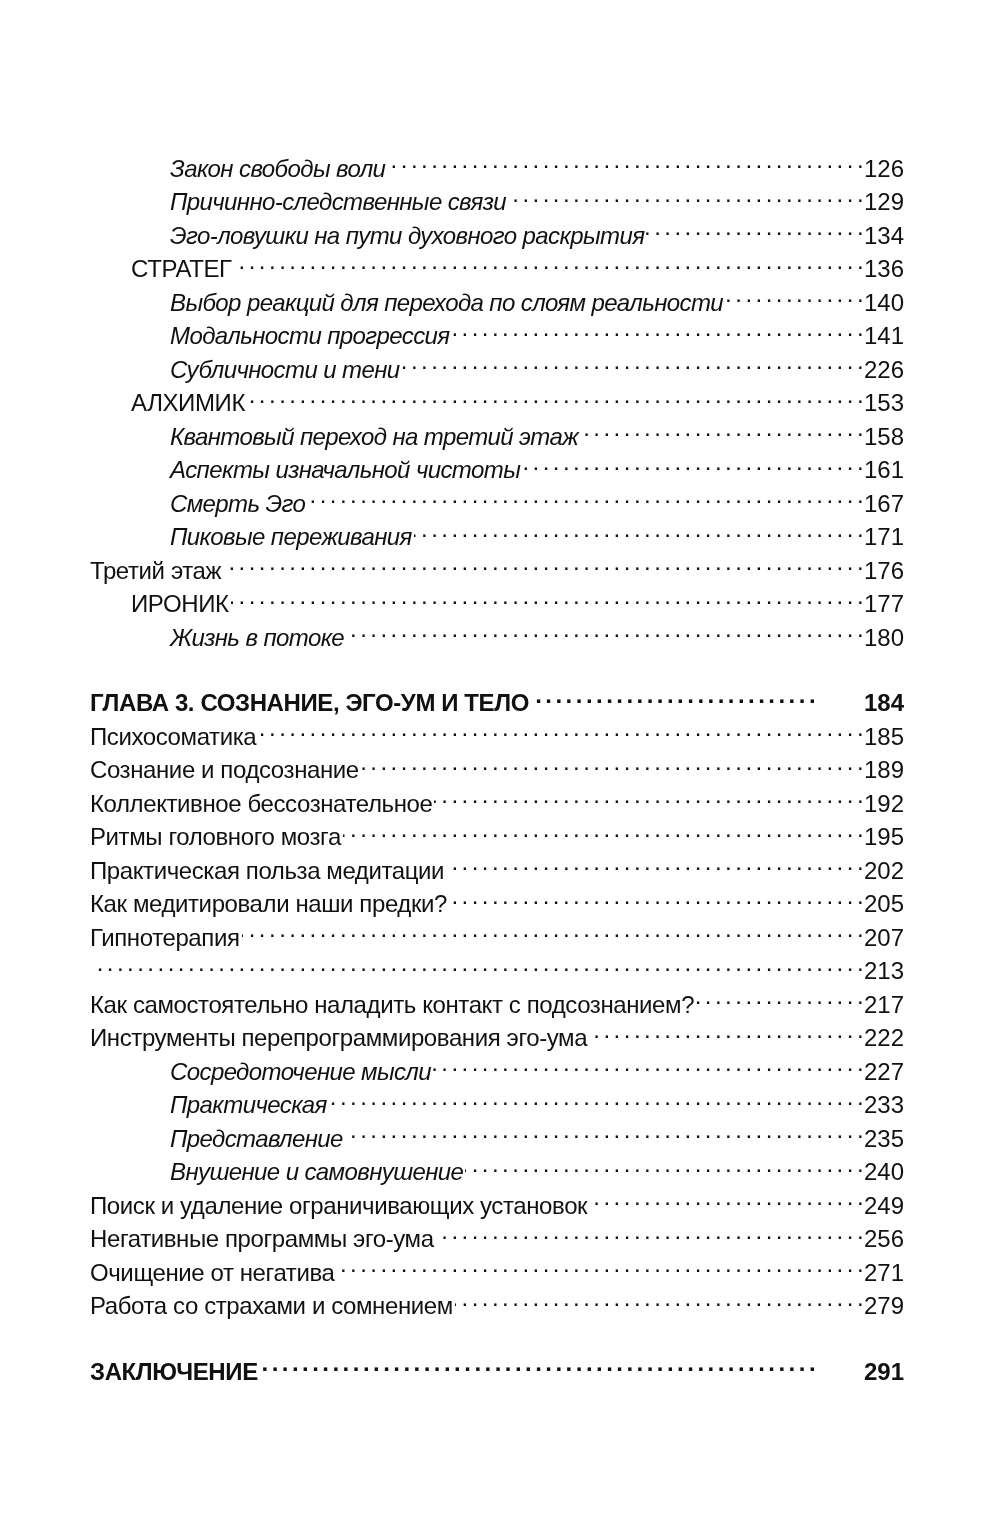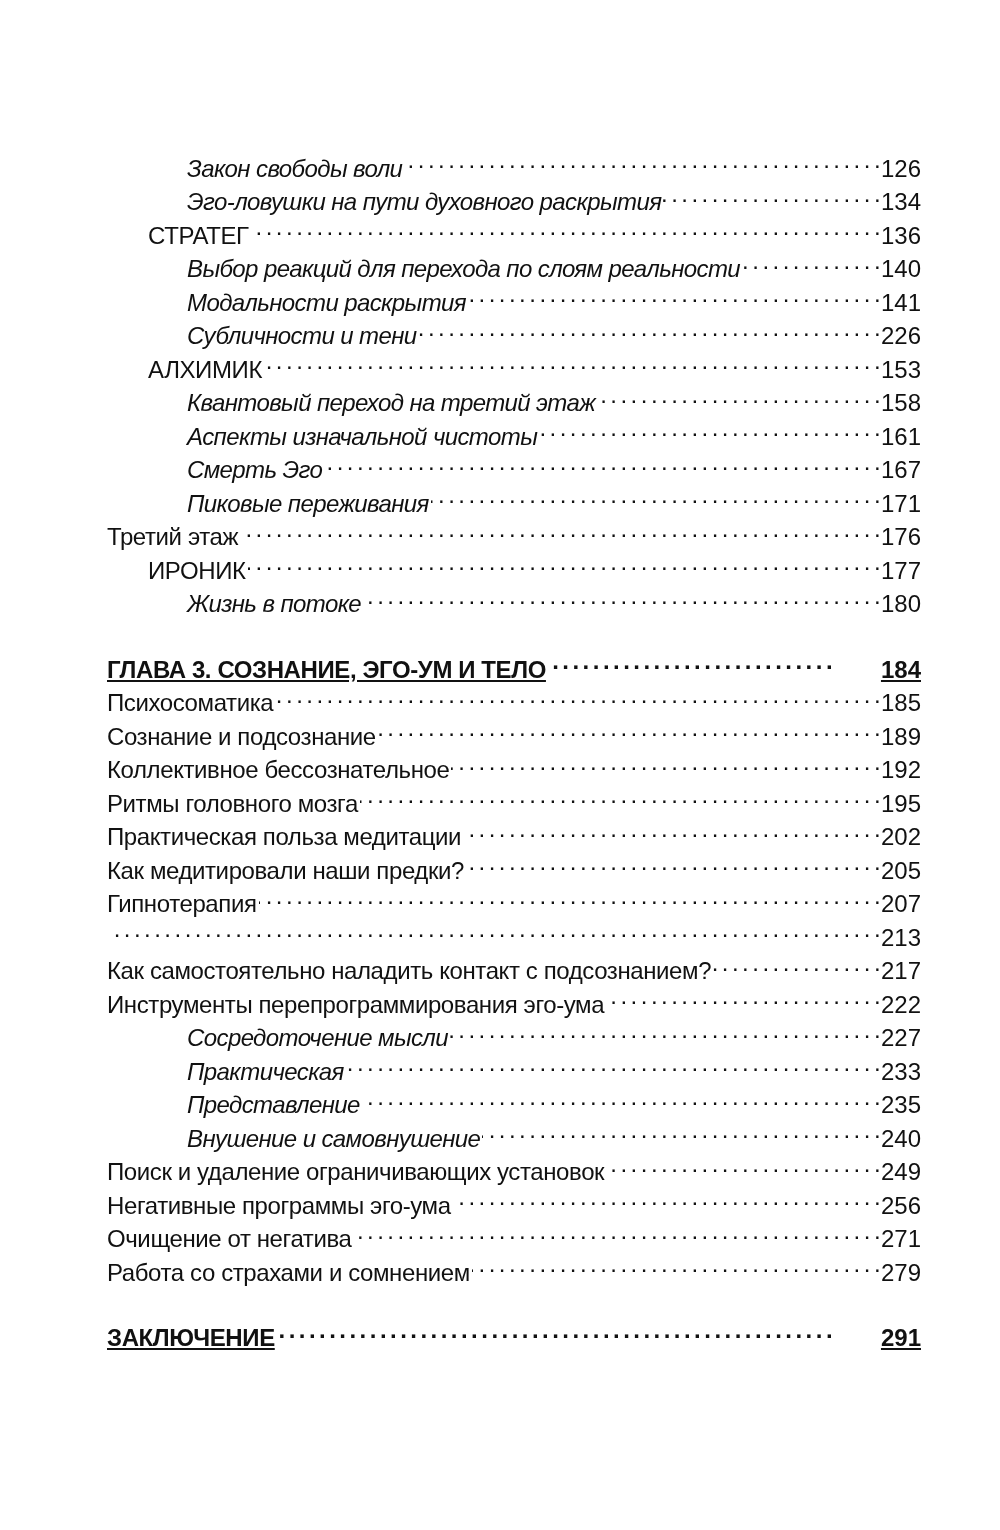--- a/index.html
+++ b/index.html
@@ -6,36 +6,36 @@
   body {
     width: 1000px; height: 1530px;
     background: #ffffff;
     position: relative;
     overflow: hidden;
     font-family: "Liberation Sans", "DejaVu Sans", sans-serif;
     color: #111111;
   }
   .toc {
     position: absolute;
-    left: 107px;
+    left: 90px;
     top: 143px;
     width: 814px;
   }
   .row {
     display: flex;
     align-items: baseline;
     height: 33.5px;
     line-height: 33.5px;
     font-size: 24px;
     white-space: nowrap;
   }
   .row.lvl1 { padding-left: 41px; }
   .row.lvl2 { padding-left: 80px; font-style: italic; }
   .row.chapter { font-weight: bold; }
-  .row.gap-before { margin-top: 32px; text-decoration: underline; }
+  .row.gap-before { margin-top: 32px; }
   .title { flex: 0 0 auto; letter-spacing: -0.4px; }
   .row.lvl2 .title { letter-spacing: -0.6px; }
   .leader {
     flex: 1 1 auto;
     overflow: hidden;
     margin: 0 2px;
     position: relative;
     height: 33.5px;
   }
   .leader::after {
@@ -54,36 +54,41 @@
 </head>
 <body>
 
 <div class="toc">
   <div class="row lvl2">
       <span class="title">Закон свободы воли</span>
       <span class="leader"></span>
       <span class="page">126</span>
     </div>
   <div class="row lvl2">
+      <span class="title">Причинно-следственные связи</span>
+      <span class="leader"></span>
+      <span class="page">129</span>
+    </div>
+  <div class="row lvl2">
       <span class="title">Эго-ловушки на пути духовного раскрытия</span>
       <span class="leader"></span>
       <span class="page">134</span>
     </div>
   <div class="row lvl1">
       <span class="title">СТРАТЕГ</span>
       <span class="leader"></span>
       <span class="page">136</span>
     </div>
   <div class="row lvl2">
       <span class="title">Выбор реакций для перехода по слоям реальности</span>
       <span class="leader"></span>
       <span class="page">140</span>
     </div>
   <div class="row lvl2">
-      <span class="title">Модальности раскрытия</span>
+      <span class="title">Модальности прогрессия</span>
       <span class="leader"></span>
       <span class="page">141</span>
     </div>
   <div class="row lvl2">
       <span class="title">Субличности и тени</span>
       <span class="leader"></span>
       <span class="page">226</span>
     </div>
   <div class="row lvl1">
       <span class="title">АЛХИМИК</span>

